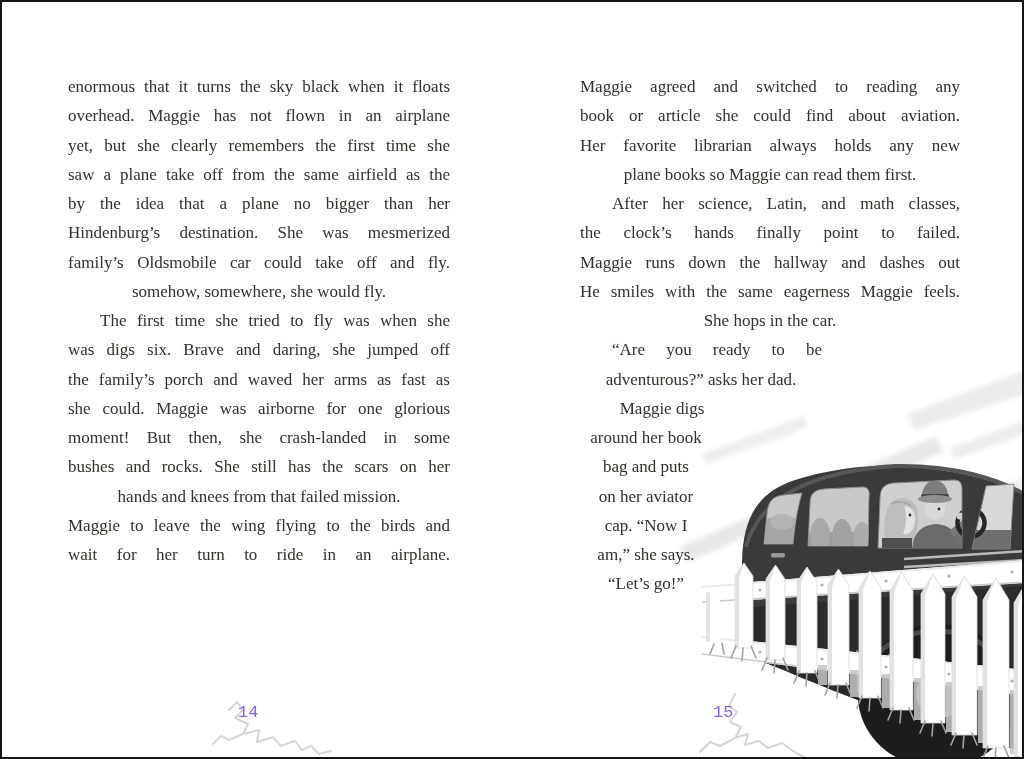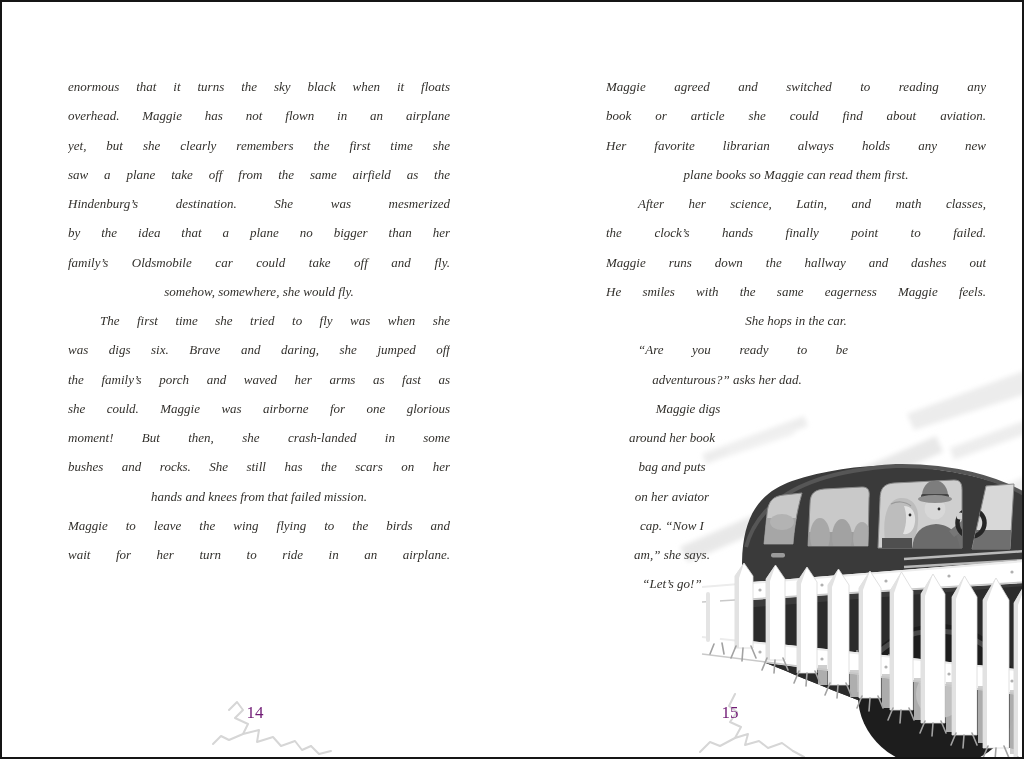--- a/index.html
+++ b/index.html
@@ -1,32 +1,32 @@
 <!DOCTYPE html>
 <html><head>
 <meta charset="utf-8">
 <style>
   html,body{margin:0;padding:0;background:#fff;}
   .spread{position:relative;width:1024px;height:759px;background:#fff;
     border:2px solid #151515;box-sizing:border-box;overflow:hidden;
     font-family:"Liberation Serif", serif;}
-  .col{position:absolute;top:70px;font-size:13px;line-height:29.25px;color:#32302c;z-index:2;font-style:italic;}
+  .col{position:absolute;top:70px;font-size:17px;line-height:29.25px;color:#32302c;z-index:2;}
   .col.left{left:66px;width:382px;}
-  .col.right{left:604px;width:380px;}
+  .col.right{left:578px;width:380px;}
   .line{height:29.25px;overflow:hidden;text-align:center;box-sizing:border-box;}
   .line.just{text-align:justify;text-align-last:justify;}
   .line.ind{padding-left:32px;}
   .col.right .line.w-med{width:242px;}
   .col.right .line.w-nar{width:132px;}
   .illus{position:absolute;left:620px;top:360px;width:404px;height:399px;z-index:1;}
   .squig{position:absolute;z-index:2;}
   .squig-l{left:205px;top:694px;width:130px;height:63px;}
   .squig-r{left:694px;top:684px;width:130px;height:73px;}
-  .pagenum{position:absolute;z-index:3;font-family:Liberation Serif, serif;
-    font-size:17px;color:#701a75;width:34px;text-align:center;}
+  .pagenum{position:absolute;z-index:3;font-family:Liberation Mono, monospace;
+    font-size:17px;color:#8b5cf6;width:34px;}
   .pn-l{left:236px;top:701px;}
   .pn-r{left:711px;top:701px;}
 </style>
 </head>
 <body>
 
 <div class="spread">
 
   <svg class="illus" viewBox="620 360 404 399" xmlns="http://www.w3.org/2000/svg" role="img" aria-label="Maggie in her aviator cap and her dad in a fedora riding in a dark vintage car behind a white picket fence under a streaked sky">
     <defs>
@@ -189,22 +189,22 @@
                M986,744 l-5,12 M994,746 l-1,12 M1002,744 l5,12
                M1016,755 l-4,4"></path>
     </g>
   </svg>
 
   <div class="col left" id="left-lines">
       <div class="line just">enormous that it turns the sky black when it floats</div>
       <div class="line just">overhead. Maggie has not flown in an airplane</div>
       <div class="line just">yet, but she clearly remembers the first time she</div>
       <div class="line just">saw a plane take off from the same airfield as the</div>
+      <div class="line just">by the idea that a plane no bigger than her</div>
       <div class="line just">Hindenburg’s destination. She was mesmerized</div>
-      <div class="line just">by the idea that a plane no bigger than her</div>
       <div class="line just">family’s Oldsmobile car could take off and fly.</div>
       <div class="line">somehow, somewhere, she would fly.</div>
       <div class="line just ind">The first time she tried to fly was when she</div>
       <div class="line just">was digs six. Brave and daring, she jumped off</div>
       <div class="line just">the family’s porch and waved her arms as fast as</div>
       <div class="line just">she could. Maggie was airborne for one glorious</div>
       <div class="line just">moment! But then, she crash-landed in some</div>
       <div class="line just">bushes and rocks. She still has the scars on her</div>
       <div class="line">hands and knees from that failed mission.</div>
       <div class="line just">Maggie to leave the wing flying to the birds and</div>

